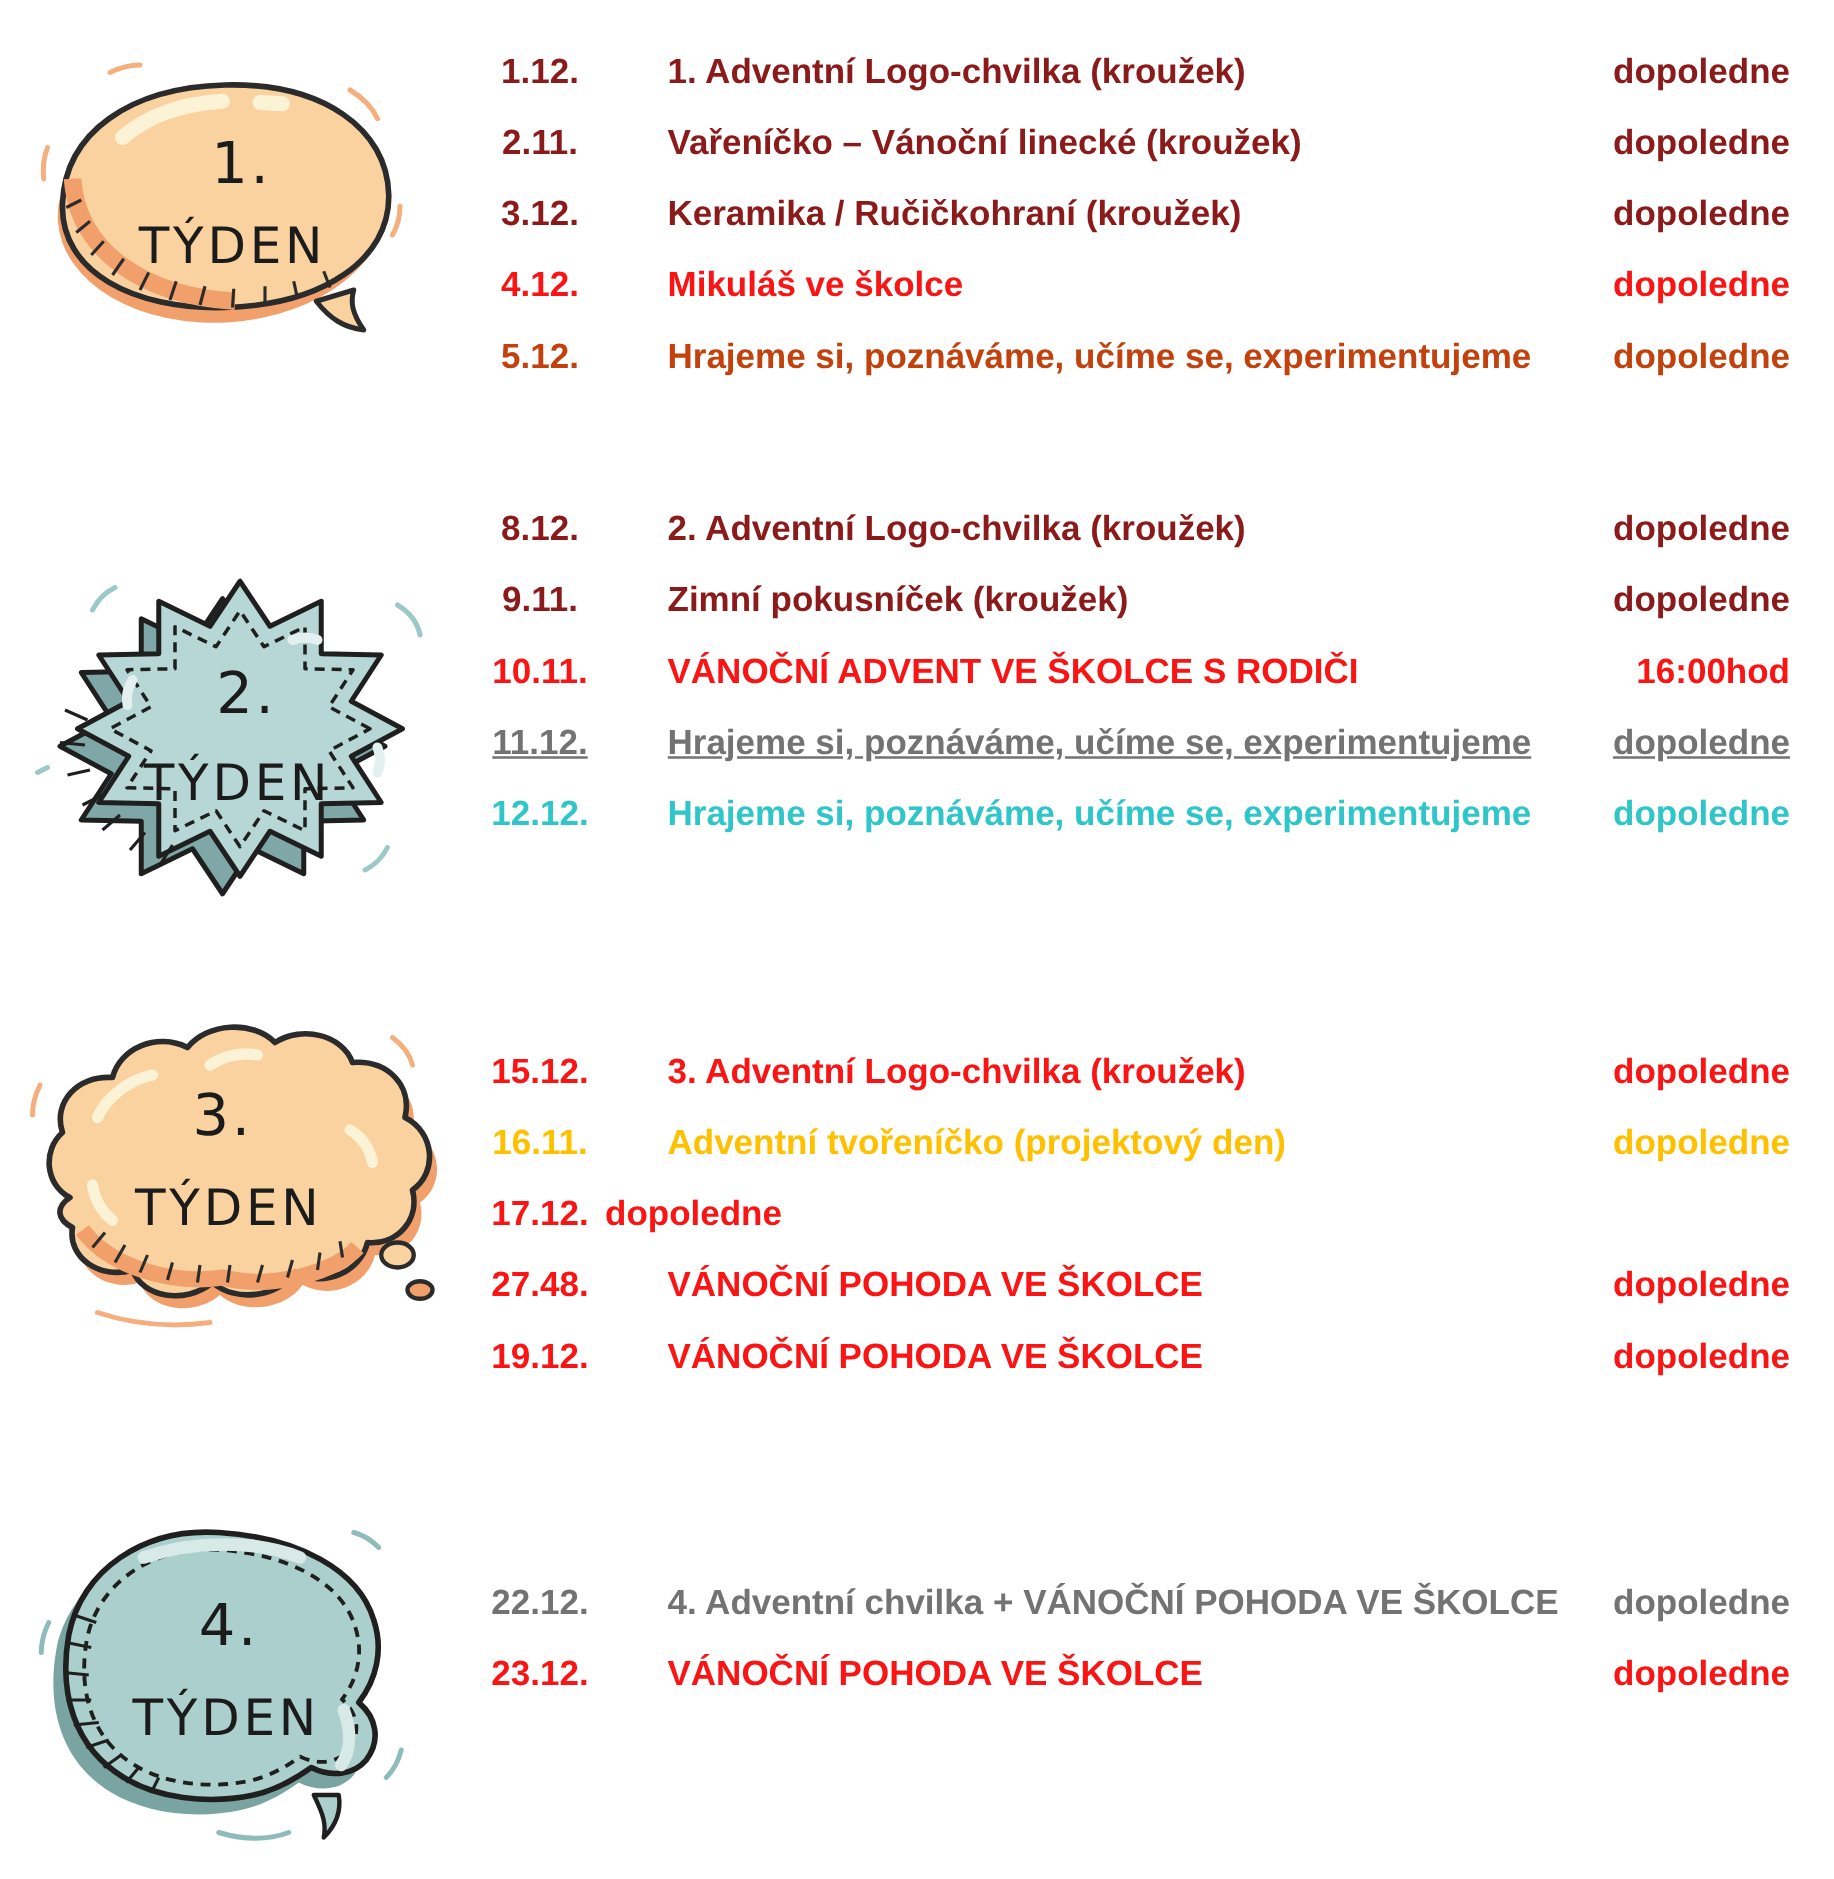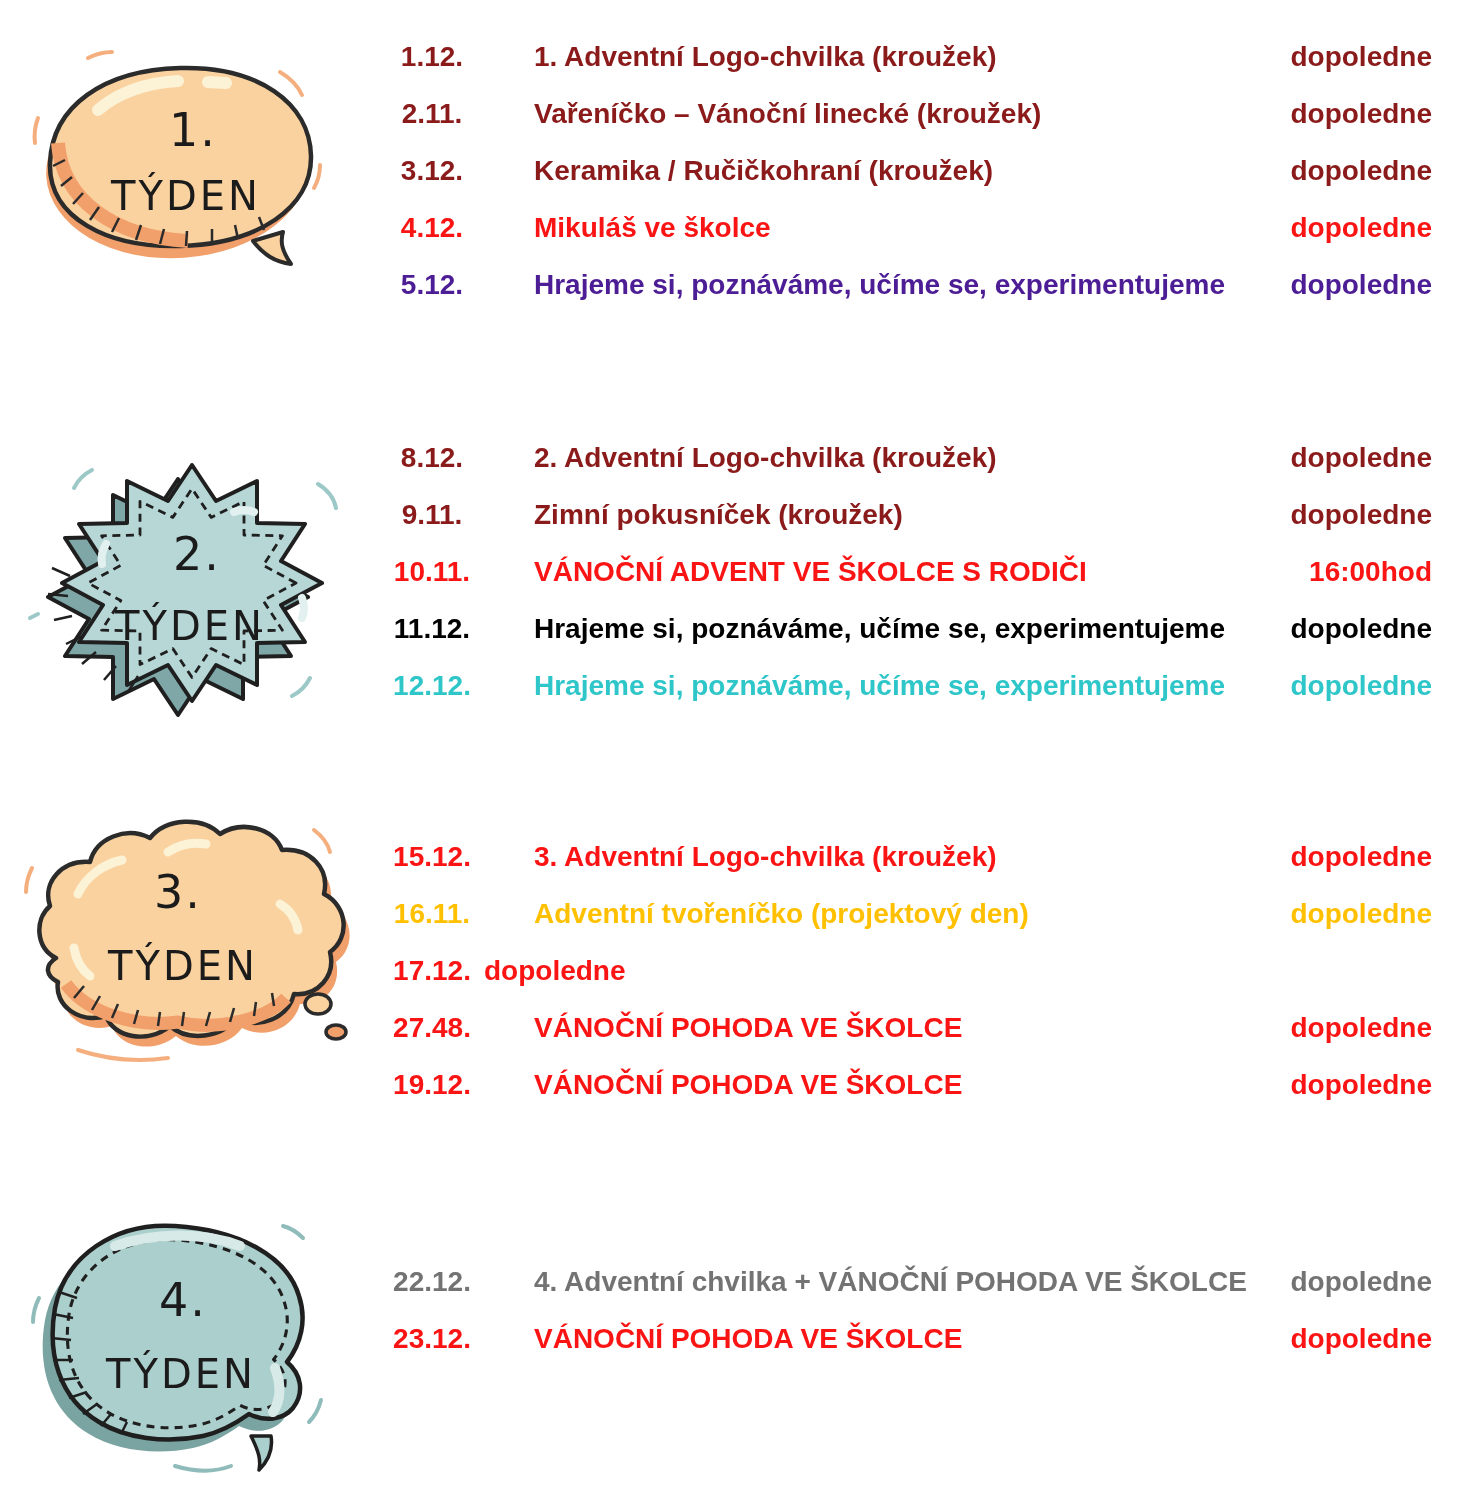--- a/index.html
+++ b/index.html
@@ -23,21 +23,21 @@
     font-size:46px; fill:#1b1b1b; text-anchor:middle; letter-spacing:2px;
   }
   .badge-word {
     font-family:"DejaVu Sans", sans-serif;
     font-size:40px; fill:#1b1b1b; text-anchor:middle; letter-spacing:3px;
   }
 
   
   .week { position:absolute; left:380px; width:1052px; }
   #week-rows-1 { top:40px; }
-  #week-rows-2 { top:441px; }
+  #week-rows-2 { top:406px; }
   #week-rows-3 { top:840px; }
   #week-rows-4 { top:1265px; }
 
   .row {
     display:flex; align-items:baseline;
     height:34px; margin-bottom:23px;
     font-size:28px; font-weight:700;
     line-height:34px;
   }
   .date     { flex:0 0 104px; text-align:center; white-space:pre; }
@@ -193,21 +193,21 @@
       <div class="row" style="color: rgb(139, 26, 26);">
         <span class="date">3.12.</span>
         <span class="activity">Keramika / Ručičkohraní (kroužek)</span>
         <span class="time">dopoledne</span>
       </div>
       <div class="row" style="color: rgb(250, 20, 20);">
         <span class="date">4.12.</span>
         <span class="activity">Mikuláš ve školce</span>
         <span class="time">dopoledne</span>
       </div>
-      <div class="row" style="color: #4c1d95;">
+      <div class="row" style="color: #c2410c;">
         <span class="date">5.12.</span>
         <span class="activity">Hrajeme si, poznáváme, učíme se, experimentujeme</span>
         <span class="time">dopoledne</span>
       </div>
     </div>
     <div class="week" id="week-rows-2">
       <div class="row" style="color: rgb(139, 26, 26);">
         <span class="date">8.12.</span>
         <span class="activity">2. Adventní Logo-chvilka (kroužek)</span>
         <span class="time">dopoledne</span>
@@ -215,21 +215,21 @@
       <div class="row" style="color: rgb(139, 26, 26);">
         <span class="date">9.11.</span>
         <span class="activity">Zimní pokusníček (kroužek)</span>
         <span class="time">dopoledne</span>
       </div>
       <div class="row" style="color: rgb(250, 20, 20);">
         <span class="date">10.11.</span>
         <span class="activity">VÁNOČNÍ ADVENT VE ŠKOLCE S RODIČI</span>
         <span class="time">16:00hod</span>
       </div>
-      <div class="row" style="color: #000000;">
+      <div class="row" style="color: #737373; text-decoration: underline;">
         <span class="date">11.12.</span>
         <span class="activity">Hrajeme si, poznáváme, učíme se, experimentujeme</span>
         <span class="time">dopoledne</span>
       </div>
       <div class="row" style="color: rgb(46, 198, 200);">
         <span class="date">12.12.</span>
         <span class="activity">Hrajeme si, poznáváme, učíme se, experimentujeme</span>
         <span class="time">dopoledne</span>
       </div>
     </div>

